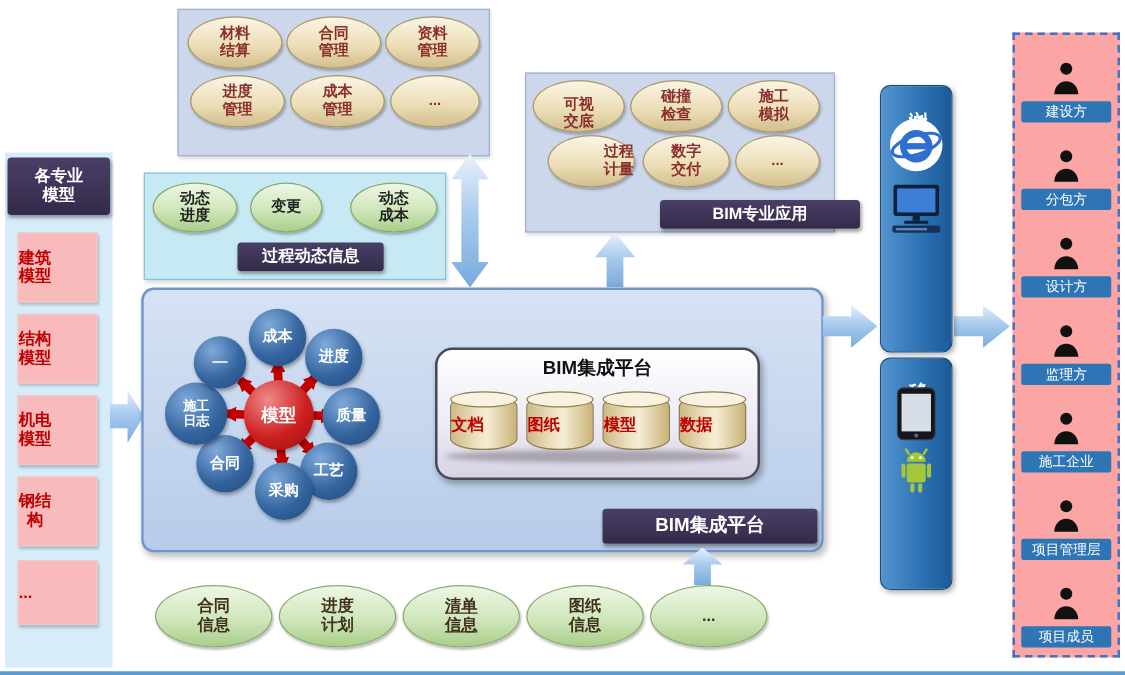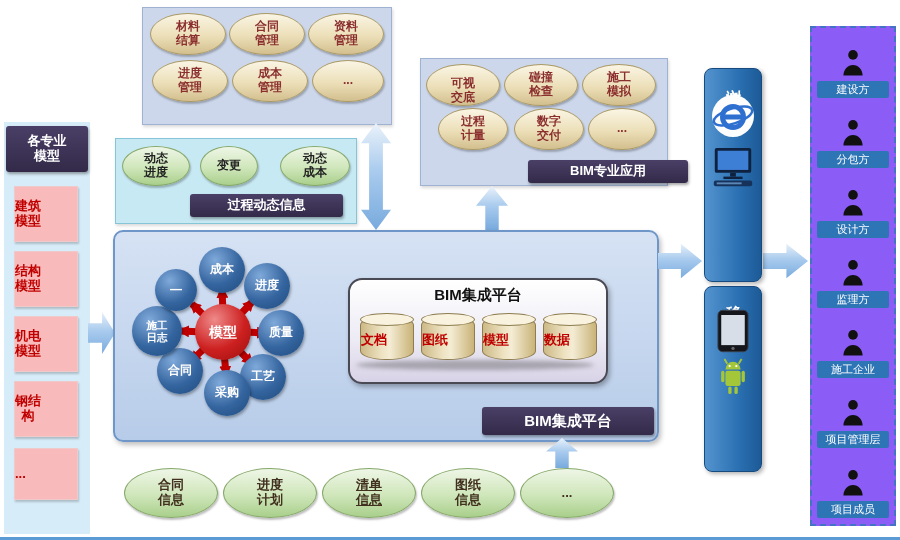--- a/index.html
+++ b/index.html
@@ -55,21 +55,21 @@
   .a-right{clip-path:polygon(0% 28%,52% 28%,52% 2%,100% 50%,52% 98%,52% 72%,0% 72%);}
   .a-up{clip-path:polygon(50% 0%,100% 45%,71% 45%,71% 100%,29% 100%,29% 45%,0% 45%);}
   .a-vdouble{clip-path:polygon(50% 0%,100% 19%,73% 19%,73% 81%,100% 81%,50% 100%,0% 81%,27% 81%,27% 19%,0% 19%);}
 
   .vcol{background:linear-gradient(90deg,#5494cf 0%,#2a70b2 60%,#1d5a97 100%);
     border:1px solid #174a7e;border-radius:8px;display:flex;flex-direction:column;
     align-items:center;color:#fff;box-shadow:2px 2px 4px rgba(0,0,0,.3);}
   .vtext{writing-mode:vertical-rl;text-orientation:upright;font-weight:bold;font-size:15px;
     letter-spacing:3px;margin-top:8px;}
 
-  .dashed{border:2px dashed #4472c4;background:#8b5cf6;display:flex;flex-direction:column;
+  .dashed{border:2px dashed #4472c4;background:#fca5a5;display:flex;flex-direction:column;
     justify-content:space-between;padding:6px 4px;box-sizing:border-box;}
   .stk{display:flex;flex-direction:column;align-items:center;justify-content:flex-end;height:64px;}
   .stk .bar{width:72px;height:17px;background:#2e75b6;color:#fff;font-size:11px;display:flex;
     align-items:center;justify-content:center;border-radius:2px;}
   .stk svg{margin-bottom:2px;}
 
   .baseline{background:#5b9bd5;}
 </style>
 </head>
 <body>
@@ -175,38 +175,38 @@
       <span class="pre">动态
 进度</span>
     </div>
   <div class="ellipse green abs" style="left:200px;top:146px;width:56px;height:38px;">
       <span class="pre">变更</span>
     </div>
   <div class="ellipse green abs" style="left:280px;top:146px;width:68px;height:38px;">
       <span class="pre">动态
 成本</span>
     </div>
-  <div class="titlebox abs" style="left:190px;top:194px;width:153px;height:23px;">
+  <div class="titlebox abs" style="left:190px;top:194px;width:117px;height:23px;">
       <span class="pre">过程动态信息</span>
     </div>
 
   <div class="panel abs" style="left:420px;top:58px;width:246px;height:126px;"></div>
   <div class="ellipse abs" style="left:426px;top:64px;width:72px;height:40px;align-items:flex-end;">
       <span class="pre">可视
 交底</span>
     </div>
   <div class="ellipse abs" style="left:504px;top:64px;width:72px;height:40px;">
       <span class="pre">碰撞
 检查</span>
     </div>
   <div class="ellipse abs" style="left:582px;top:64px;width:72px;height:40px;">
       <span class="pre">施工
 模拟</span>
     </div>
-  <div class="ellipse abs" style="left:438px;top:108px;width:68px;height:40px;">
+  <div class="ellipse abs" style="left:438px;top:108px;width:68px;height:40px;justify-content:flex-end;">
       <span class="pre">过程
 计量</span>
     </div>
   <div class="ellipse abs" style="left:514px;top:108px;width:68px;height:40px;">
       <span class="pre">数字
 交付</span>
     </div>
   <div class="ellipse abs" style="left:588px;top:108px;width:66px;height:40px;">
       <span class="pre">...</span>
     </div>

